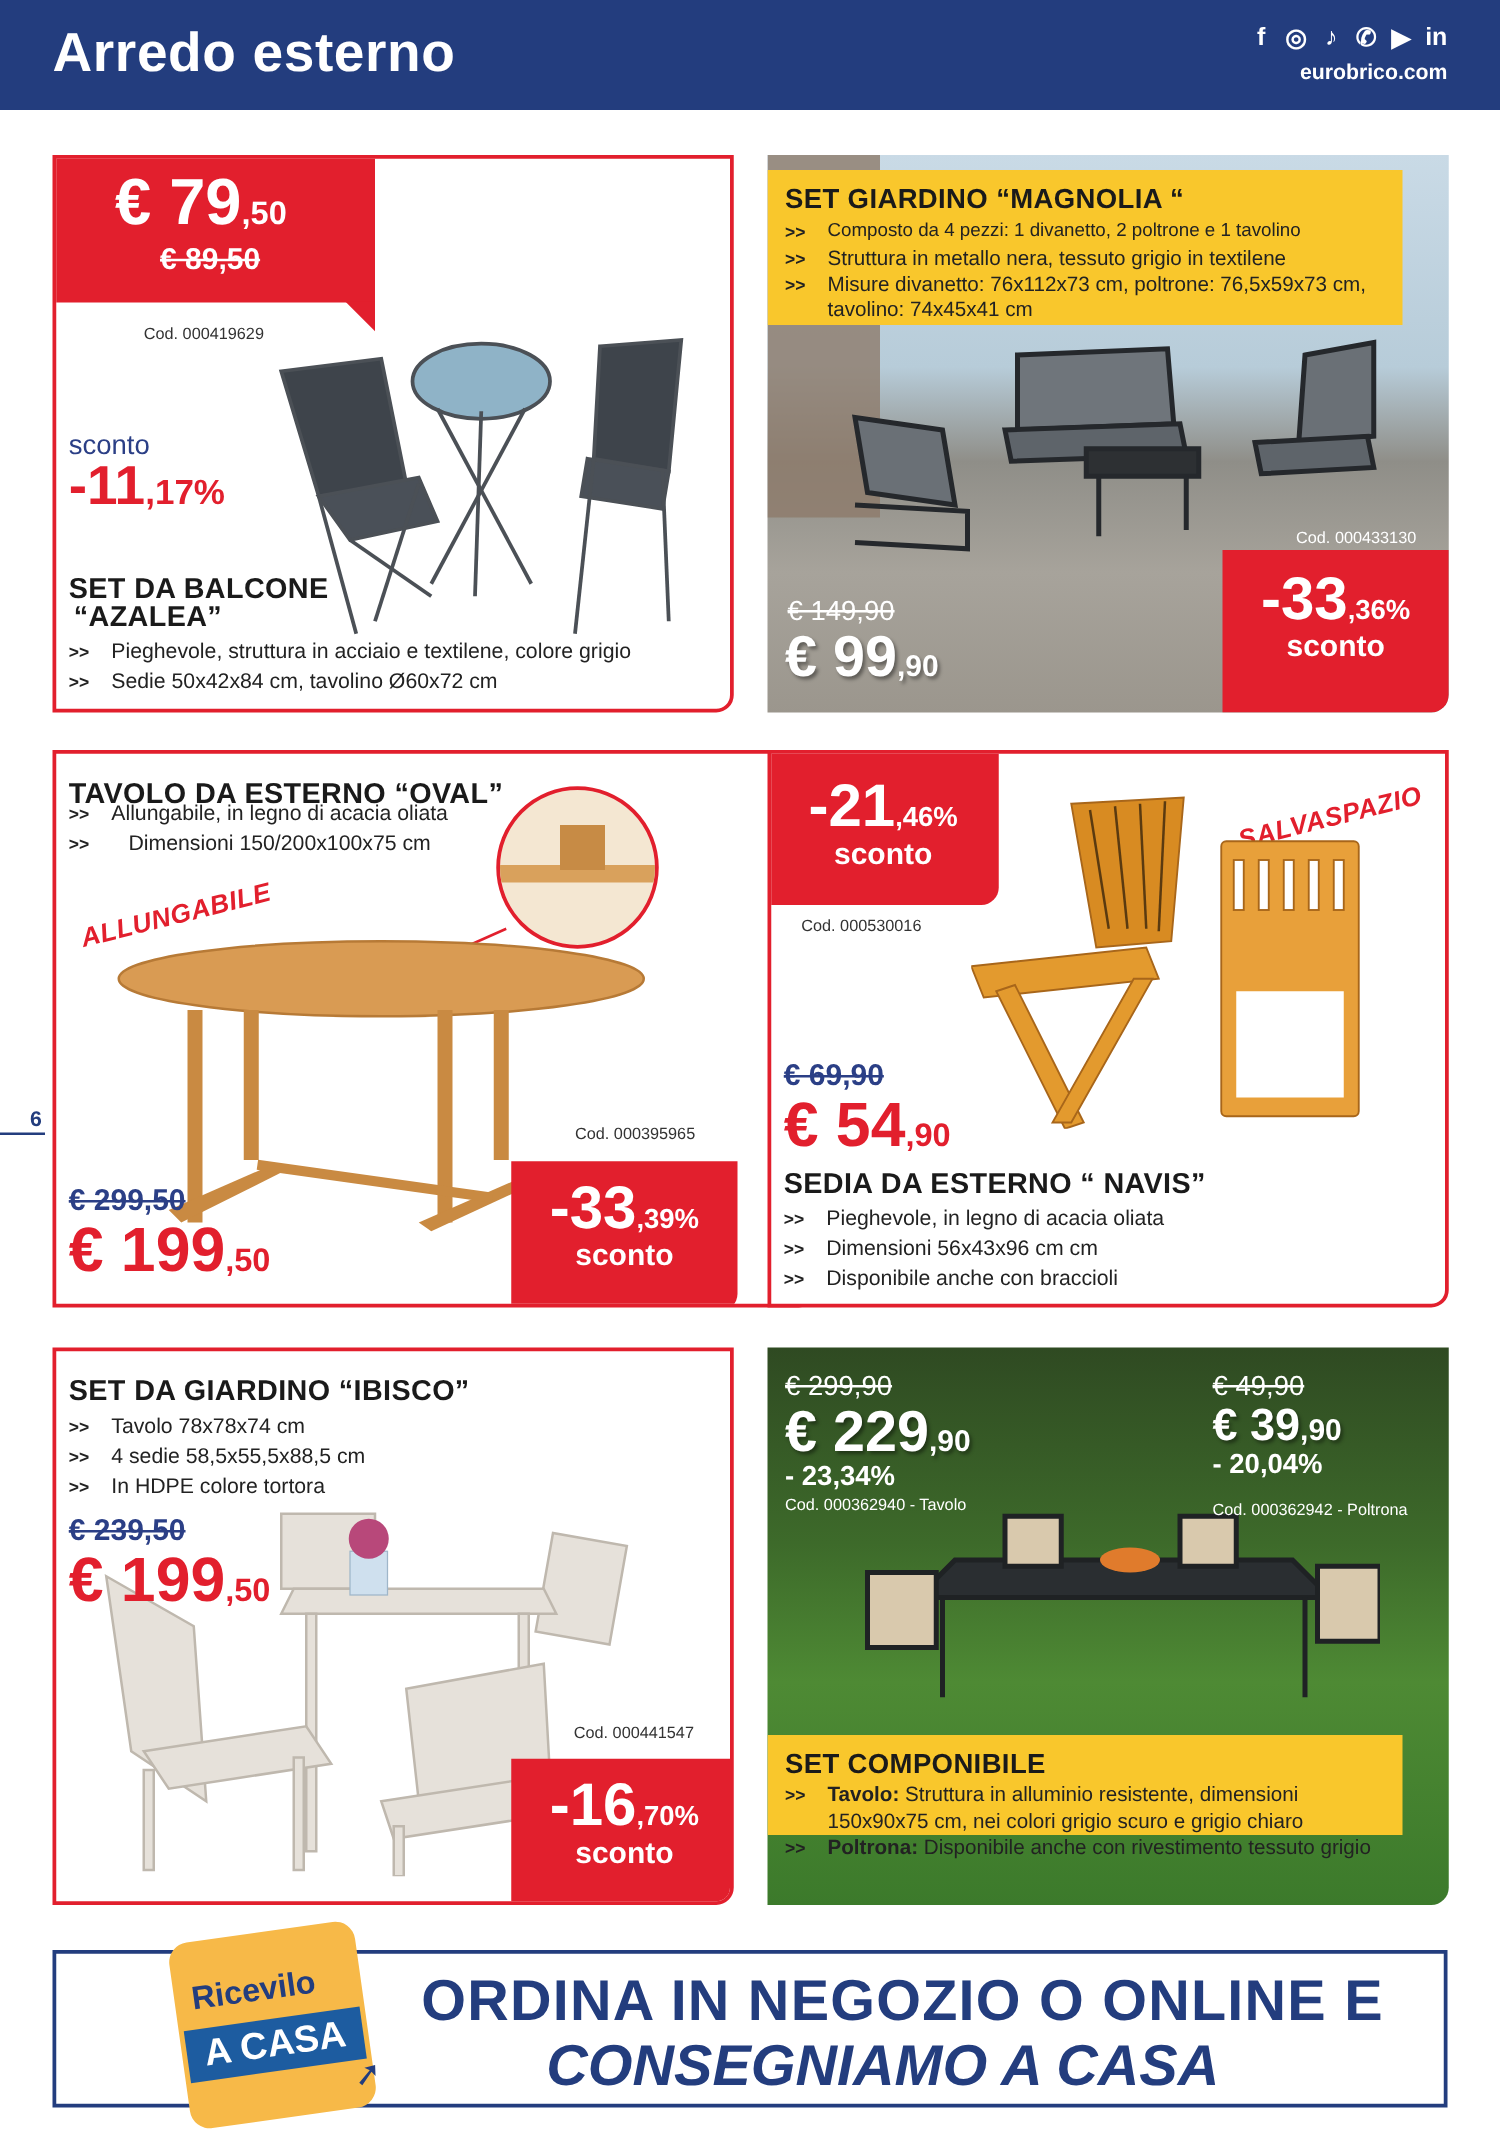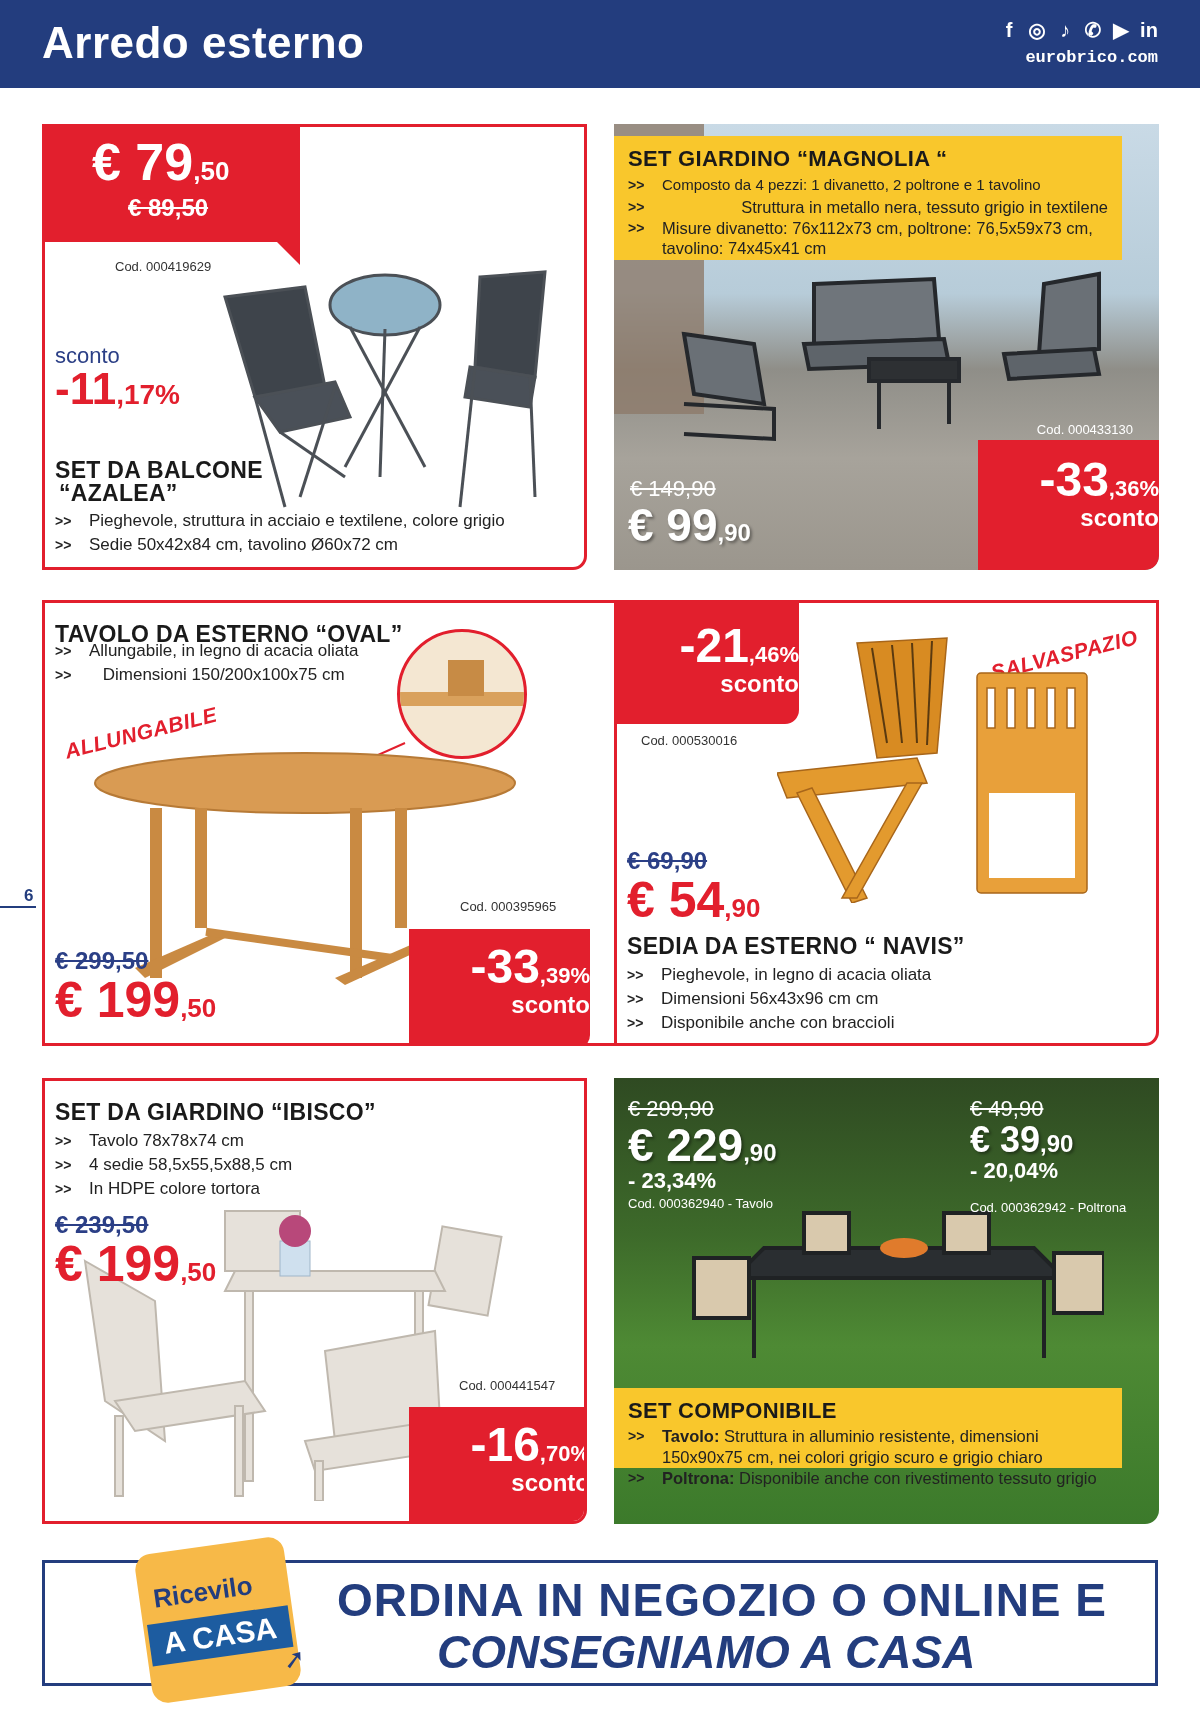--- a/index.html
+++ b/index.html
@@ -1,33 +1,33 @@
 <!DOCTYPE html>
 <html><head>
 <meta charset="utf-8">
 <style>
   * { box-sizing: border-box; margin: 0; padding: 0; }
   body { width: 1200px; height: 1710px; background: #ffffff; font-family: "Liberation Sans", sans-serif; position: relative; overflow: hidden; color: #1a1a1a; }
   .header { position: absolute; left: 0; top: 0; width: 1200px; height: 88px; background: #233d7e; }
   .header .title { position: absolute; left: 42px; top: 18px; font-size: 44px; font-weight: bold; color: #fff; letter-spacing: 0.5px; }
   .header .social { position: absolute; right: 42px; top: 18px; display: flex; gap: 10px; color: #fff; font-size: 20px; font-weight: bold; align-items: center; }
   .header .social span { display: inline-block; min-width: 18px; text-align: center; }
-  .header .site { position: absolute; right: 42px; top: 48px; color: #fff; font-size: 17px; font-weight: bold; font-family: Liberation Mono, monospace; }
+  .header .site { position: absolute; right: 42px; top: 48px; color: #fff; font-size: 17px; font-weight: bold; }
 
   .card { position: absolute; border: 3px solid #e21f2d; border-radius: 0 0 14px 0; background: #fff; overflow: hidden; }
   .card.photo { border: none; border-radius: 0 0 14px 0; }
   .bullets { list-style: none; }
   .bullets li { font-size: 17px; line-height: 24px; color: #222; padding-left: 34px; position: relative; }
   .bullets li::before { content: ">>"; position: absolute; left: 0; font-weight: bold; font-size: 14px; }
   .prod-title { font-size: 23px; font-weight: bold; color: #1a1a1a; letter-spacing: 0.3px; }
   .code { font-size: 13px; color: #333; }
   .old-price { font-size: 24px; font-weight: bold; color: #2b3f86; text-decoration: line-through; }
   .new-price { font-weight: 900; color: #e21f2d; font-size: 50px; line-height: 1; }
   .new-price small { font-size: 26px; }
-  .badge-red { position: absolute; background: #e21f2d; color: #fff; text-align: right; border-radius: 0 0 14px 0; }
+  .badge-red { position: absolute; background: #e21f2d; color: #fff; text-align: center; border-radius: 0 0 14px 0; }
   .badge-red .pct { font-size: 48px; font-weight: 900; line-height: 1; }
   .badge-red .pct small { font-size: 22px; }
   .badge-red .lbl { font-size: 24px; font-weight: bold; }
   .stamp { position: absolute; color: #e21f2d; font-weight: 900; font-size: 21px; font-style: italic; transform: rotate(-14deg); letter-spacing: 0.5px; }
   .yellow-box { position: absolute; background: #f9c72c; padding: 10px 14px; }
   .shape { position: absolute; }
   .page-num { position: absolute; left: 24px; top: 886px; font-size: 17px; font-weight: bold; color: #233d7e; }
   .page-line { position: absolute; left: 0; top: 906px; width: 36px; height: 2px; background: #233d7e; }
   .footer-banner { position: absolute; left: 42px; top: 1560px; width: 1116px; height: 126px; border: 3px solid #233d7e; }
   .footer-banner .l1 { position: absolute; left: 292px; top: 10px; font-size: 46px; font-weight: 900; color: #233d7e; letter-spacing: 1px; }
@@ -105,21 +105,21 @@
       <path d="M360 90 L450 85 L455 110 L365 115 Z" fill="#5e646a"></path>
       <rect x="225" y="95" width="90" height="22" fill="#2d3033"></rect>
       <line x1="235" y1="117" x2="235" y2="165"></line>
         <line x1="305" y1="117" x2="305" y2="160"></line>
     </g>
   </svg>
   <div class="yellow-box" style="left:0; top:12px; width:508px; height:124px;">
     <div class="prod-title" style="font-size:22px;">SET GIARDINO “MAGNOLIA “</div>
     <ul class="bullets" style="margin-top:2px;">
       <li style="line-height:22px; font-size:15px;">Composto da 4 pezzi: 1 divanetto, 2 poltrone e 1 tavolino</li>
-      <li style="line-height:22px; font-size:16.5px;text-align:right;">Struttura in metallo nera, tessuto grigio in textilene</li>
+      <li style="line-height:22px; font-size:16.5px;">Struttura in metallo nera, tessuto grigio in textilene</li>
       <li style="line-height:20px; font-size:16.5px;">Misure divanetto: 76x112x73 cm, poltrone: 76,5x59x73 cm, tavolino: 74x45x41 cm</li>
     </ul>
   </div>
   <div style="position:absolute; right:26px; top:298px; font-size:13px; color:#fff;">Cod. 000433130</div>
   <div style="position:absolute; left:16px; top:352px; font-size:22px; color:#fff; text-decoration:line-through;">€ 149,90</div>
   <div style="position:absolute; left:14px; top:378px; color:#fff; font-weight:900; line-height:1; text-shadow:2px 2px 3px rgba(0,0,0,0.4);">
     <span style="font-size:46px;">€ 99</span><span style="font-size:24px;">,90</span>
   </div>
   <div class="badge-red" style="left:364px; top:316px; width:181px; height:130px;">
     <div class="pct" style="margin-top:16px;"><span>-33</span><small>,36%</small></div>

